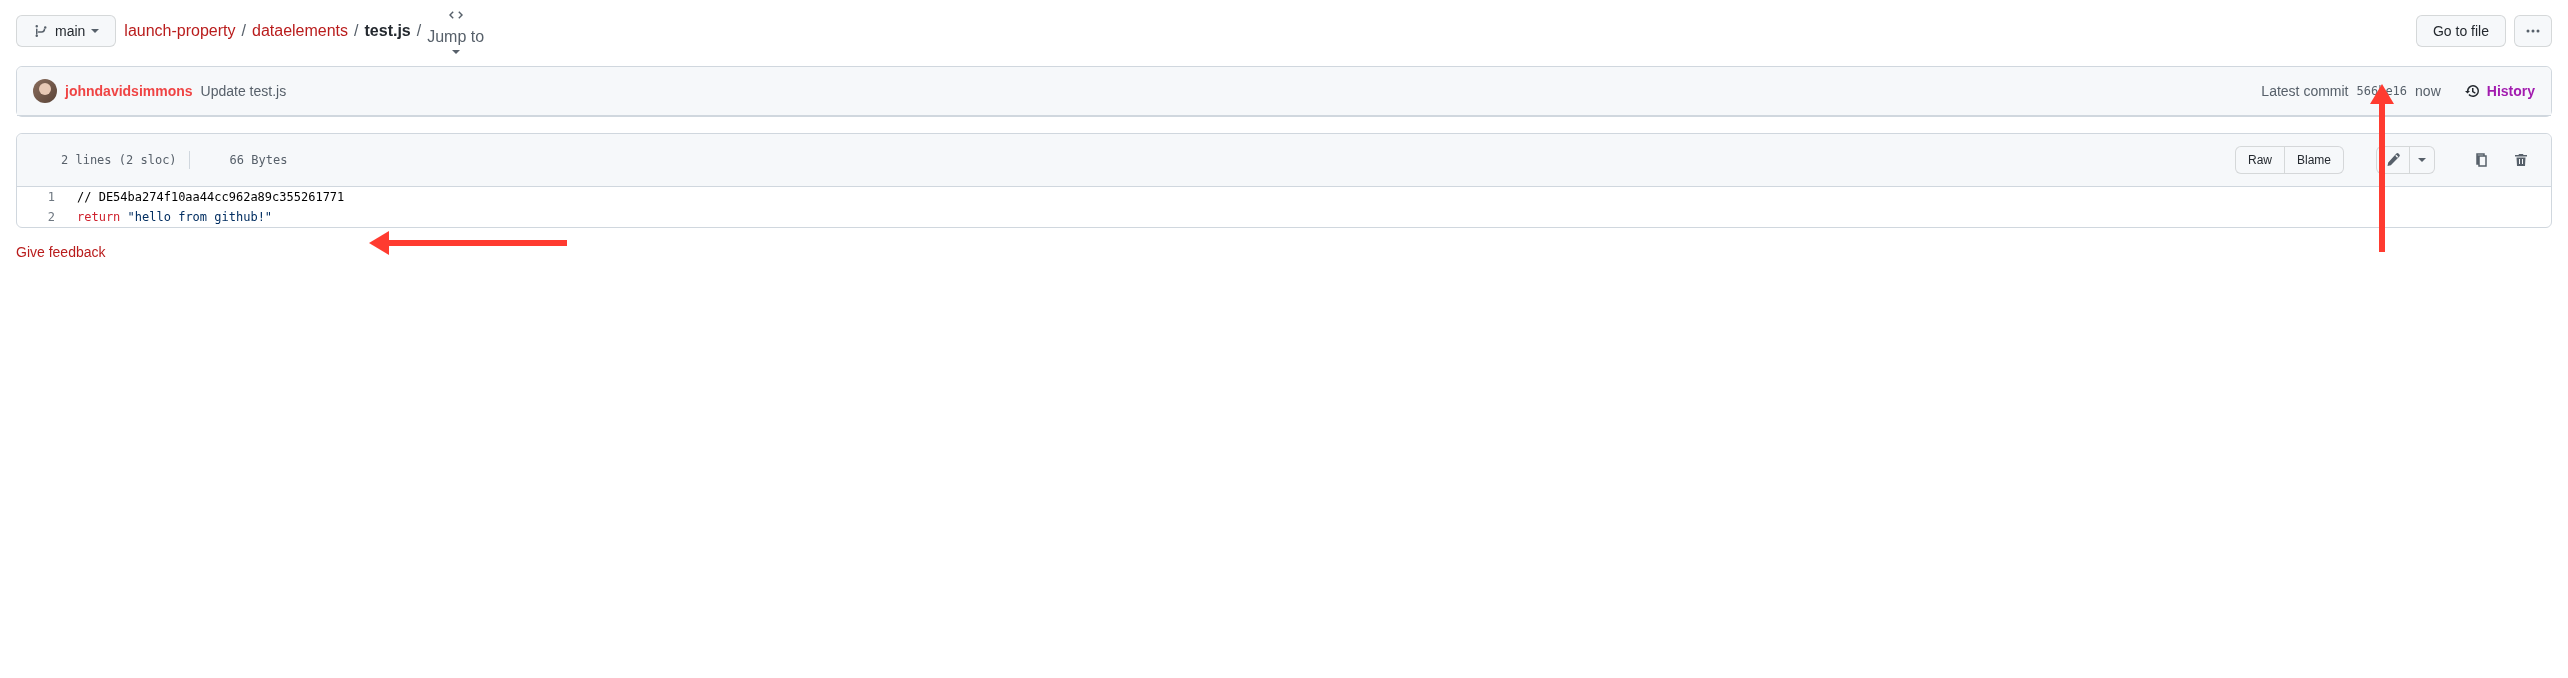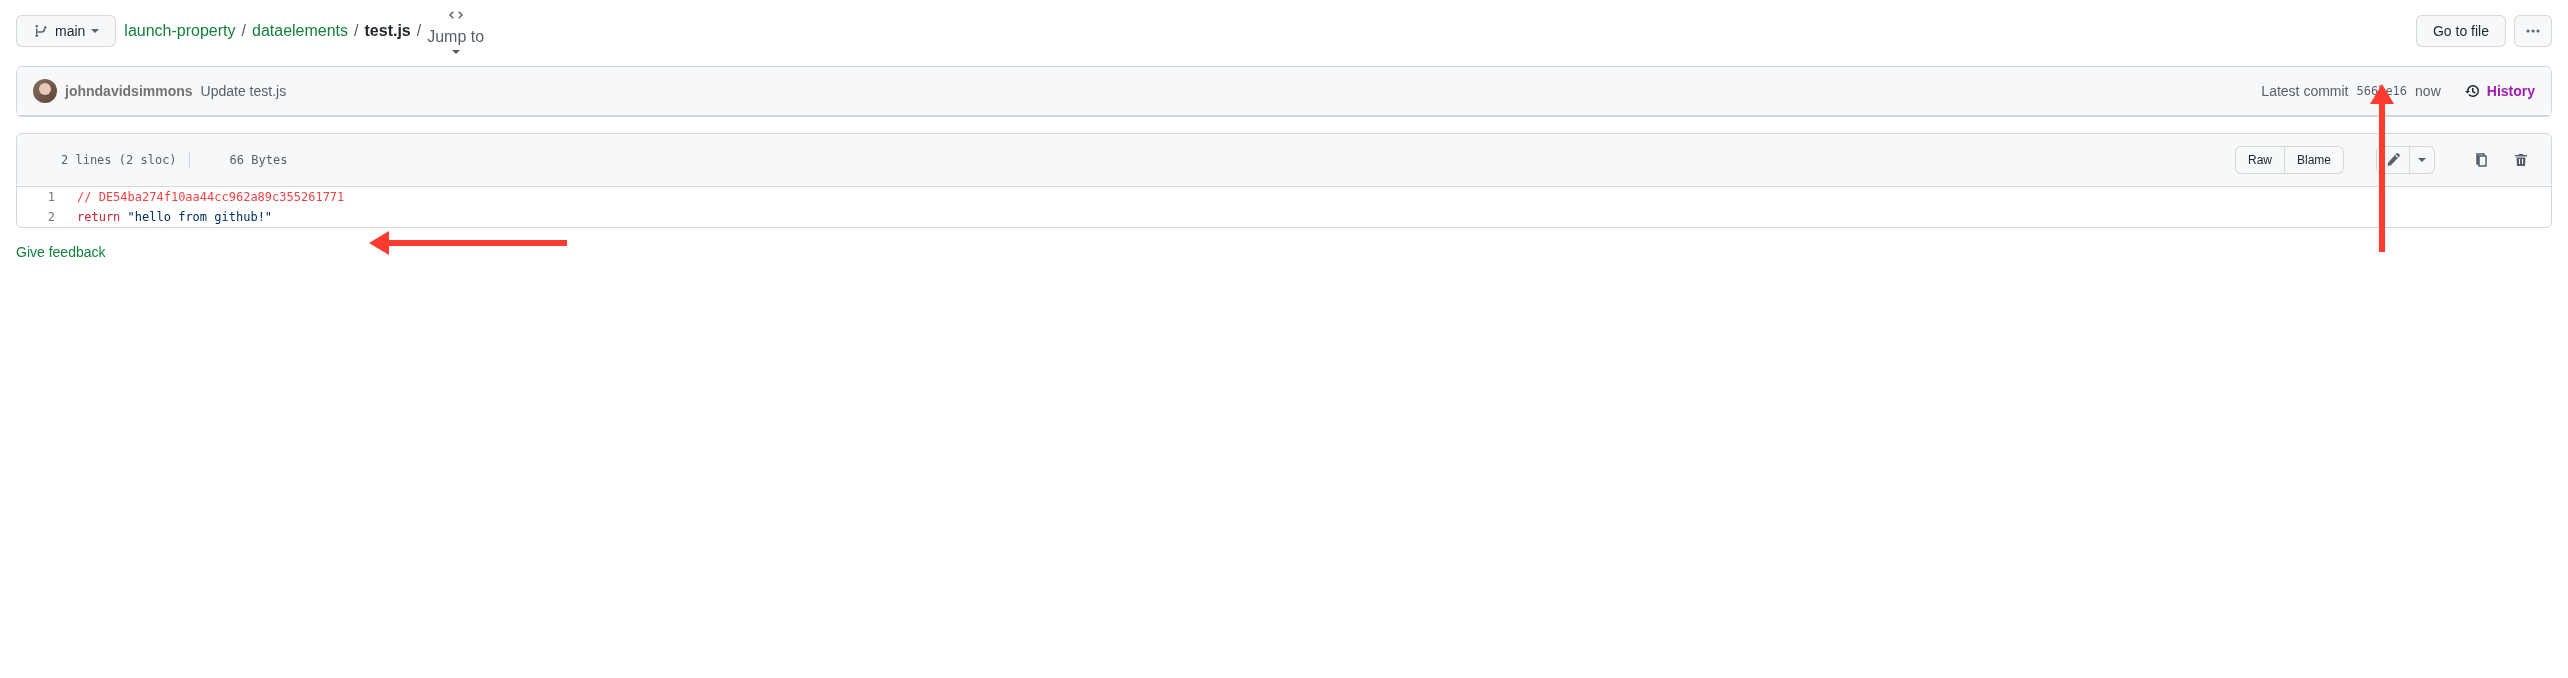--- a/index.html
+++ b/index.html
@@ -1,18 +1,18 @@
 <!DOCTYPE html>
 <html><head>
   <meta charset="utf-8">
   <style>
     * { box-sizing: border-box; }
     body { margin: 0; padding: 0 16px; font-family: -apple-system, BlinkMacSystemFont, "Segoe UI", Helvetica, Arial, sans-serif; font-size: 14px; color: #24292f; background: #fff; }
     a { text-decoration: none; }
-    .link { color: #15803d; }
+    .link { color: #b91c1c; }
     .muted { color: #57606a; }
     .mono { font-family: ui-monospace, SFMono-Regular, Menlo, Consolas, monospace; margin-left: 28px; }
     .row { display: flex; align-items: center; flex-direction: column; }
     .spacer { flex: 1; }
 
     .btn { display: inline-flex; align-items: center; gap: 6px; padding: 5px 16px; height: 32px; background: #f6f8fa; border: 1px solid rgba(27,31,36,0.15); border-radius: 6px; color: #24292f; font-size: 14px; font-weight: 500; cursor: pointer; }
     .btn.icon-only { padding: 5px 10px; }
     .btn-sm { height: 28px; padding: 3px 12px; font-size: 12px; }
     .btn-sm.icon-only { padding: 3px 8px; }
     .caret { width: 0; height: 0; border-left: 4px solid transparent; border-right: 4px solid transparent; border-top: 4px solid #57606a; display: inline-block; }
@@ -22,41 +22,41 @@
     .breadcrumb .sep { color: #57606a; }
     .breadcrumb .current { font-weight: 600; color: #24292f; }
 
     .box { border: 1px solid #d0d7de; border-radius: 6px; margin-bottom: 16px; }
     .box-header { background: #f6f8fa; border-bottom: 1px solid #d0d7de; padding: 12px 16px; display: flex; align-items: center; gap: 8px; border-radius: 6px 6px 0 0; }
     .box-row { padding: 12px 16px; }
 
     .avatar { width: 24px; height: 24px; border-radius: 50%; background: linear-gradient(135deg, #8a6d5c, #5a4438); flex-shrink: 0; position: relative; overflow: hidden; }
     .avatar::after { content:""; position:absolute; width:12px; height:12px; border-radius:50%; background:#e8c9b5; left:6px; top:4px; }
 
-    .username { font-weight: 600; color: #737373; }
+    .username { font-weight: 600; color: #ef4444; }
     .commit-msg { color: #57606a; }
     .commit-hash { color: #57606a; font-family: ui-monospace, SFMono-Regular, Menlo, Consolas, monospace; font-size: 12px; }
 
     .history-link { display: inline-flex; align-items: center; gap: 6px; color: #a21caf; font-weight: 600; margin-left: 16px; }
 
     .file-box .box-header { font-size: 12px; color: #57606a; gap: 12px; }
     .vsep { width: 1px; height: 18px; background: #d0d7de; }
 
     .btn-group { display: inline-flex; }
     .btn-group .btn { border-radius: 0; }
     .btn-group .btn:first-child { border-top-left-radius: 6px; border-bottom-left-radius: 6px; }
     .btn-group .btn:last-child { border-top-right-radius: 6px; border-bottom-right-radius: 6px; }
     .btn-group .btn + .btn { border-left: 0; }
     .tool-gap { width: 8px; }
 
     .codearea { font-family: ui-monospace, SFMono-Regular, Menlo, Consolas, monospace; font-size: 12px; line-height: 20px; }
     .code-line { display: flex; }
     .ln { width: 50px; text-align: right; padding-right: 12px; color: #6e7781; user-select: none; }
     .lc { padding-left: 10px; white-space: pre; }
-    .tok-comment { color: #ef4444; }
+    .tok-comment { color: #000000; }
     .tok-keyword { color: #cf222e; }
     .tok-string { color: #032f62; }
 
     .feedback { margin: 12px 0 24px; }
 
     .arrow { position: absolute; pointer-events: none; }
     .arrow.h { height: 6px; background: #ff3b30; }
     .arrow.h::before { content:""; position:absolute; left:-18px; top:-9px; border-top:12px solid transparent; border-bottom:12px solid transparent; border-right:20px solid #ff3b30; }
     .arrow.v { width: 6px; background: #ff3b30; }
     .arrow.v::before { content:""; position:absolute; top:-18px; left:-9px; border-left:12px solid transparent; border-right:12px solid transparent; border-bottom:20px solid #ff3b30; }

